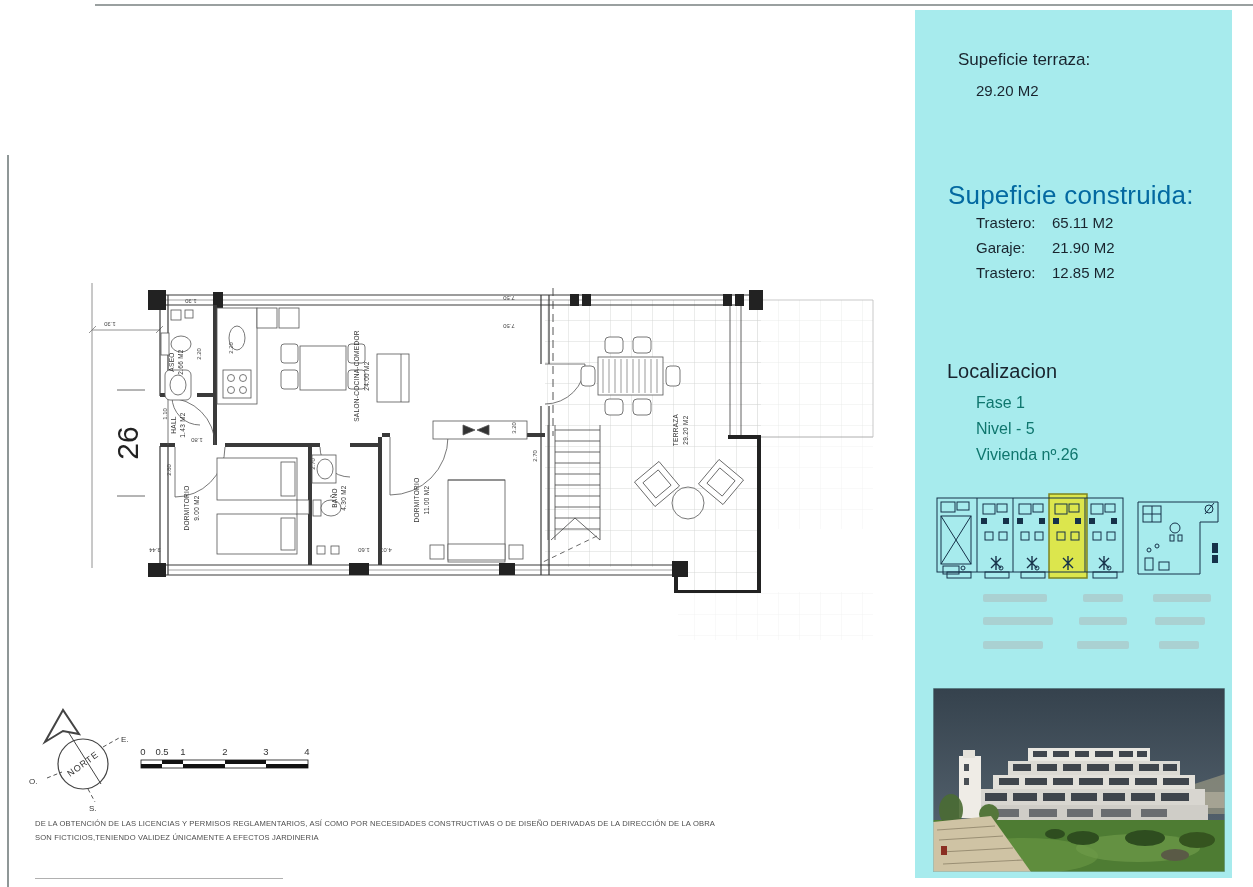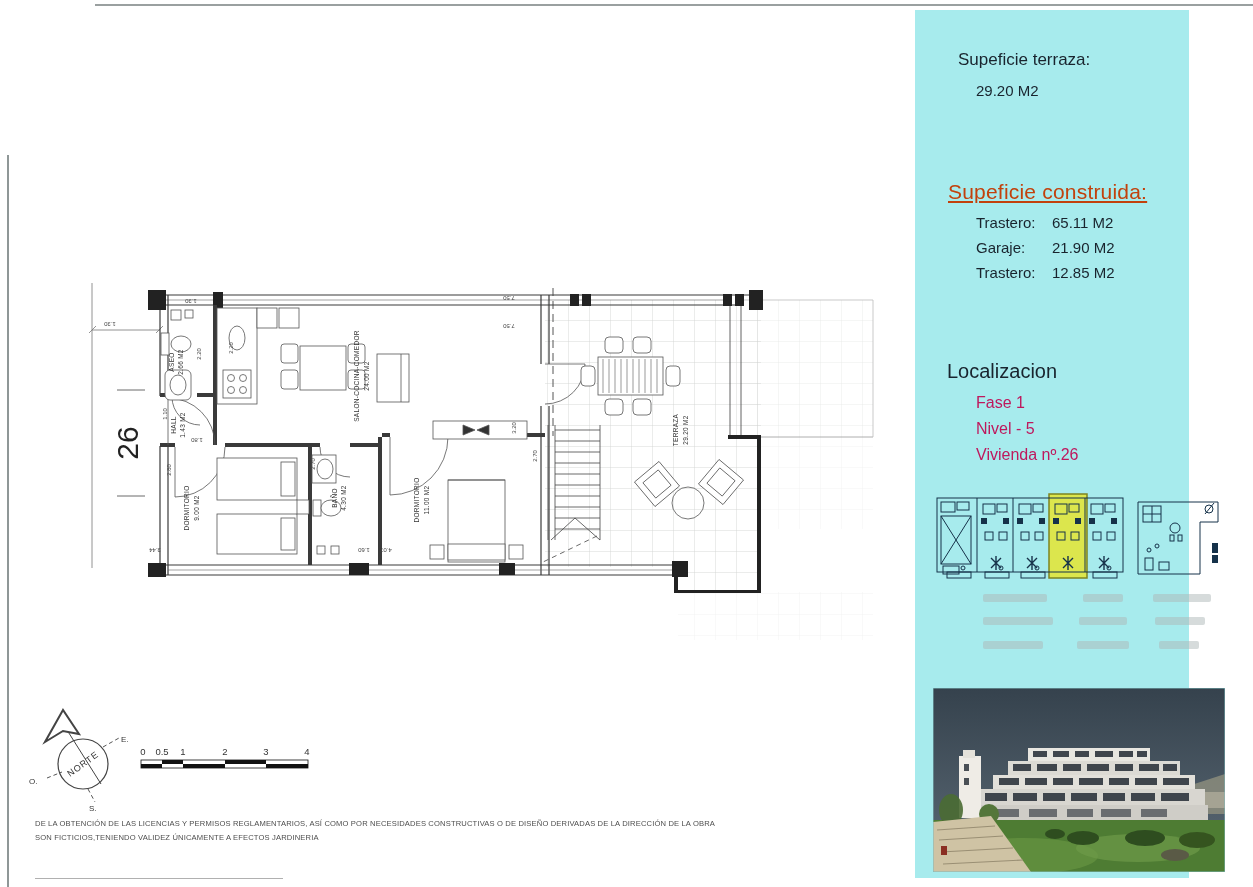--- a/index.html
+++ b/index.html
@@ -1,27 +1,27 @@
 <!DOCTYPE html>
 <html><head>
 <meta charset="utf-8">
 <style>
   html,body{margin:0;padding:0;background:#e8e8e8;}
   #page{position:relative;width:1253px;height:887px;background:#ffffff;overflow:hidden;
         font-family:"Liberation Sans",sans-serif;color:#19242e;}
   .abs{position:absolute;}
   .hline{background:#9aa0a0;}
   .vline{background:#8f9797;}
-  #sidebar{position:absolute;left:915px;top:10px;width:274px;height:868px;background:#a7ebed;}
-  .sb-title{font-size:21px;color:#c2410c;letter-spacing:.2px;text-decoration:underline;}
+  #sidebar{position:absolute;left:915px;top:10px;width:317px;height:868px;background:#a7ebed;}
+  .sb-title{font-size:26px;color:#0369a1;letter-spacing:.2px;}
   .sb-title-sm{font-size:17px;color:#19242e;}
   .sb-val{font-size:15px;color:#19242e;}
   .sb-row{display:flex;font-size:15px;color:#19242e;line-height:25px;}
   .sb-row .lbl{width:76px;}
-  .loc-lines div{font-size:16px;line-height:26px;color:#be185d;}
+  .loc-lines div{font-size:16px;line-height:26px;color:#0f766e;}
   .ghost{position:absolute;height:8px;background:#aeb8b8;opacity:.5;border-radius:2px;}
   #disclaimer div{font-size:7.6px;line-height:14px;color:#4d4d4d;letter-spacing:.15px;white-space:nowrap;}
   svg text{font-family:"Liberation Sans",sans-serif;}
   .dim{font-size:6px;fill:#444;}
   .room{font-size:6.5px;fill:#333;letter-spacing:.3px;}
 </style>
 </head>
 <body>
 
 <div id="page">

